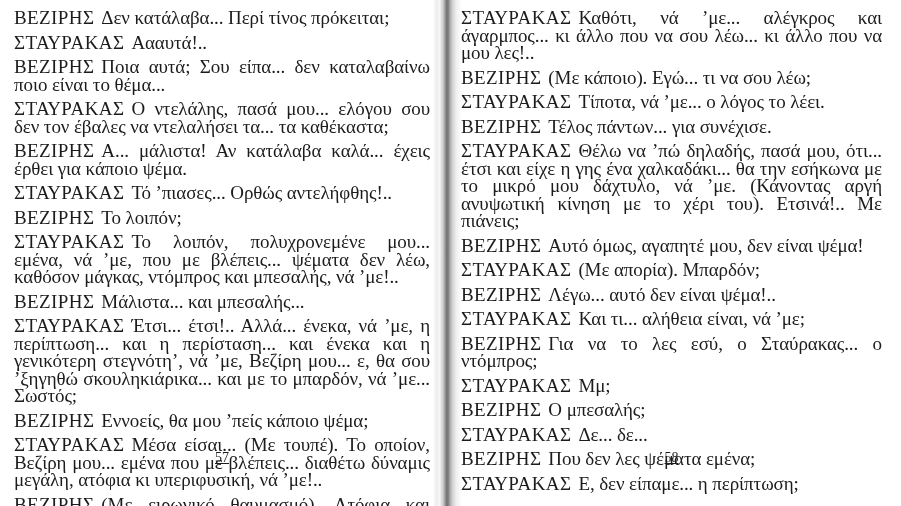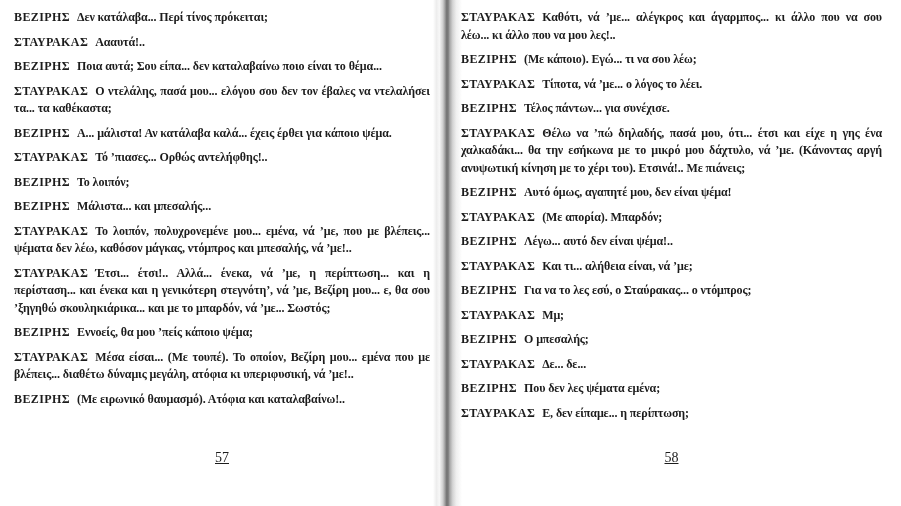--- a/index.html
+++ b/index.html
@@ -18,25 +18,24 @@
   .page {
     position: absolute;
     top: 9px;
     height: 490px;
   }
   .page.left  { left: 14px;  width: 416px; }
   .page.right { left: 461px; width: 421px; }
   .page-body { width: 100%; }
   p.dialogue {
     margin: 0 0 7px 0;
-    font-size: 12px;
+    font-size: 19px;
     line-height: 17.5px;
     text-align: justify;
     letter-spacing: -0.1px;
-    font-weight: bold;
   }
   .speaker {
     letter-spacing: 0.4px;
     padding-right: 7px;
     white-space: nowrap;
   }
   .page-number {
     position: absolute;
     top: 441px;
     left: 0;
@@ -72,22 +71,22 @@
 
   <section class="page left">
     <div class="page-body">
         <p class="dialogue"><span class="speaker">ΒΕΖΙΡΗΣ</span><span>Δεν κατάλαβα... Περί τίνος πρόκειται;</span></p>
         <p class="dialogue"><span class="speaker">ΣΤΑΥΡΑΚΑΣ</span><span>Αααυτά!..</span></p>
         <p class="dialogue"><span class="speaker">ΒΕΖΙΡΗΣ</span><span>Ποια αυτά; Σου είπα... δεν καταλαβαίνω ποιο είναι το θέμα...</span></p>
         <p class="dialogue"><span class="speaker">ΣΤΑΥΡΑΚΑΣ</span><span>Ο ντελάλης, πασά μου... ελόγου σου δεν τον έβαλες να ντελαλήσει τα... τα καθέκαστα;</span></p>
         <p class="dialogue"><span class="speaker">ΒΕΖΙΡΗΣ</span><span>Α... μάλιστα! Αν κατάλαβα καλά... έχεις έρθει για κάποιο ψέμα.</span></p>
         <p class="dialogue"><span class="speaker">ΣΤΑΥΡΑΚΑΣ</span><span>Τό ’πιασες... Ορθώς αντελήφθης!..</span></p>
         <p class="dialogue"><span class="speaker">ΒΕΖΙΡΗΣ</span><span>Το λοιπόν;</span></p>
+        <p class="dialogue"><span class="speaker">ΣΤΑΥΡΑΚΑΣ</span><span>Το λοιπόν, πολυχρονεμένε μου... εμένα, νά ’με, που με βλέπεις... ψέματα δεν λέω, καθόσον μάγκας, ντόμπρος και μπεσαλής, νά ’με!..</span></p>
         <p class="dialogue"><span class="speaker">ΒΕΖΙΡΗΣ</span><span>Μάλιστα... και μπεσαλής...</span></p>
-        <p class="dialogue"><span class="speaker">ΣΤΑΥΡΑΚΑΣ</span><span>Το λοιπόν, πολυχρονεμένε μου... εμένα, νά ’με, που με βλέπεις... ψέματα δεν λέω, καθόσον μάγκας, ντόμπρος και μπεσαλής, νά ’με!..</span></p>
         <p class="dialogue"><span class="speaker">ΣΤΑΥΡΑΚΑΣ</span><span>Έτσι... έτσι!.. Αλλά... ένεκα, νά ’με, η περίπτωση... και η περίσταση... και ένεκα και η γενικότερη στεγνότη’, νά ’με, Βεζίρη μου... ε, θα σου ’ξηγηθώ σκουληκιάρικα... και με το μπαρδόν, νά ’με... Σωστός;</span></p>
         <p class="dialogue"><span class="speaker">ΒΕΖΙΡΗΣ</span><span>Εννοείς, θα μου ’πείς κάποιο ψέμα;</span></p>
         <p class="dialogue"><span class="speaker">ΣΤΑΥΡΑΚΑΣ</span><span>Μέσα είσαι... (Με τουπέ). Το οποίον, Βεζίρη μου... εμένα που με βλέπεις... διαθέτω δύναμις μεγάλη, ατόφια κι υπεριφυσική, νά ’με!..</span></p>
         <p class="dialogue"><span class="speaker">ΒΕΖΙΡΗΣ</span><span>(Με ειρωνικό θαυμασμό). Ατόφια και καταλαβαίνω!..</span></p>
       </div>
     <div class="page-number">57</div>
   </section>
 
   <div class="spine"></div>
 

